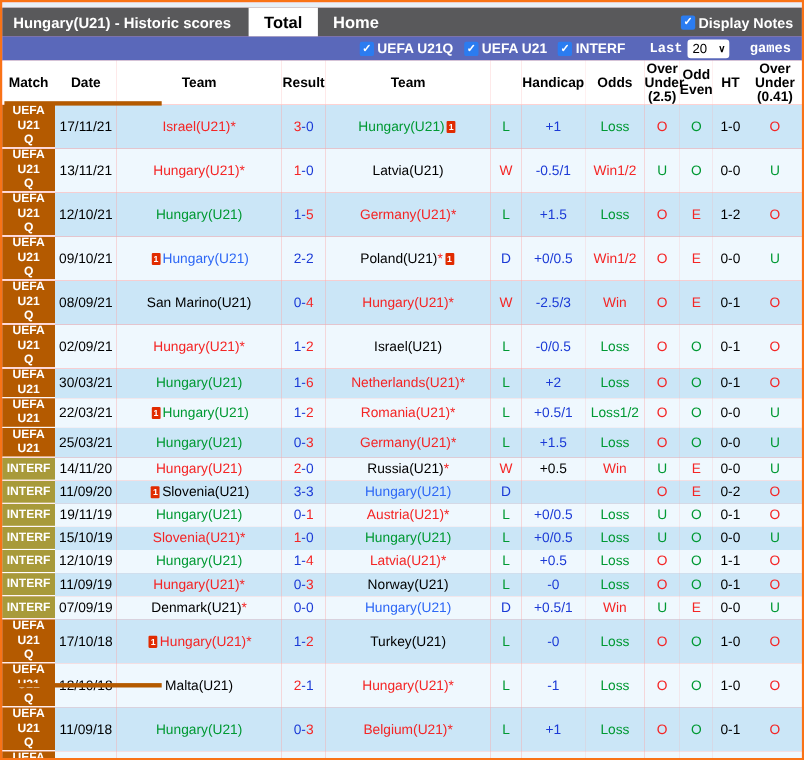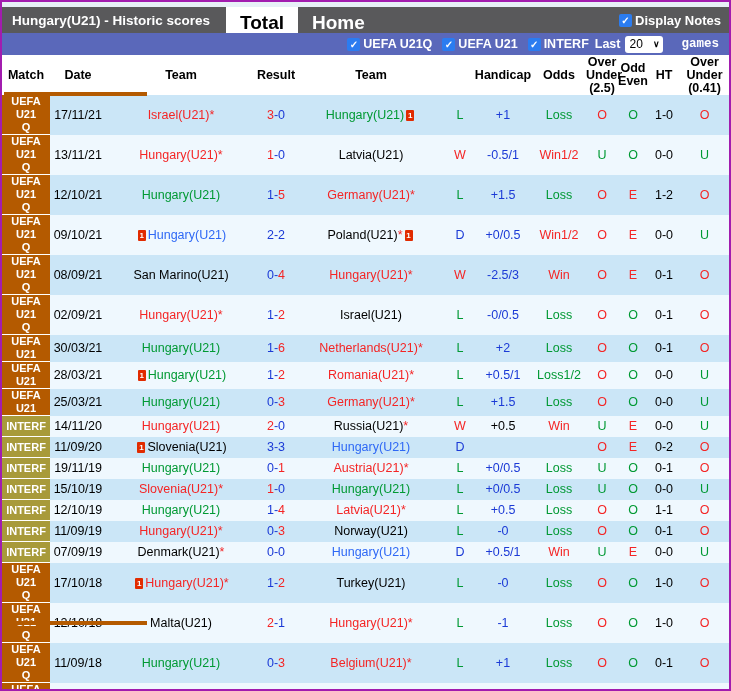--- a/index.html
+++ b/index.html
@@ -1,34 +1,34 @@
 <!DOCTYPE html>
 <html><head>
 <meta charset="utf-8">
 <style>
   * { margin:0; padding:0; box-sizing:border-box; }
   html,body { background:#dce9f3; }
   body { font-family:"Liberation Sans", sans-serif; width:731px; }
-  .frame { position:relative; width:731px; height:691px; border:2px solid #a21caf; background:#fca5a5; overflow:hidden; }
+  .frame { position:relative; width:731px; height:691px; border:2px solid #f97316; background:#fca5a5; overflow:hidden; }
   .top-strip { height:5px; background:#e7f0f7; }
 
   
   .title-bar { height:26px; background:#59595b; display:flex; align-items:center; color:#fff; }
   .page-title { font-size:13.5px; font-weight:bold; padding-left:10px; }
   .tabs { display:flex; height:26px; margin-left:16px; }
-  .tab { font-size:19px; font-weight:bold; padding:5px 14px 16px 14px; height:26px; cursor:pointer; }
+  .tab { font-size:15px; font-weight:bold; padding:5px 14px 16px 14px; height:26px; cursor:pointer; }
   .tab.active { background:#fff; color:#000; }
   .tab.link { color:#fff; }
   .title-right { margin-left:auto; display:flex; align-items:center; padding-right:8px; font-size:13px; font-weight:bold; }
 
   
   .filter-bar { height:22px; background:#5a68ba; display:flex; align-items:center; justify-content:flex-end; color:#fff; font-size:12.5px; font-weight:bold; padding-right:10px; }
   .filter-item { display:flex; align-items:center; margin-left:10px; }
   .checkbox { display:inline-block; width:13px; height:13px; background:#2b7cf0; color:#fff; font-size:10px; line-height:13px; text-align:center; border-radius:2px; margin-right:3px; font-weight:bold; }
-  .last-label { margin-left:6px; margin-right:5px; }
+  .last-label { margin-left:22px; margin-right:5px;font-family:Liberation Mono, monospace; }
   .select-box { display:inline-flex; align-items:center; justify-content:space-between; width:38px; height:17px; background:#fff; color:#000; font-size:12px; font-weight:normal; border-radius:3px; padding:0 4px; }
   .select-box .chev { font-size:9px; font-weight:bold; }
   .games-label { margin-left:18px;font-family:Liberation Mono, monospace; }
 
   
   table { border-collapse:collapse; table-layout:fixed; width:727px; }
   col.c-league{width:48px} col.c-date{width:56px} col.c-team1{width:150px} col.c-result{width:40px}
   col.c-team2{width:150px} col.c-wdl{width:28px} col.c-hc{width:58px} col.c-od{width:54px}
   col.c-ou{width:32px} col.c-oe{width:30px} col.c-ht{width:32px} col.c-ou2{width:49px}
   thead th { height:40px; font-size:12.5px; line-height:13px; font-weight:bold; color:#000; text-align:center; vertical-align:middle; background:#fff; padding:0; }
@@ -213,21 +213,21 @@
           <td><span class="c-g">L</span></td>
           <td><span class="c-b">+2</span></td>
           <td><span class="c-g">Loss</span></td>
           <td><span class="c-r">O</span></td>
           <td><span class="c-g">O</span></td>
           <td><span class="c-k">0-1</span></td>
           <td><span class="c-r">O</span></td>
         </tr>
         <tr class="short alt-light">
           <td class="league uefa">UEFA U21</td>
-          <td>28/03/21</td>
+          <td>22/03/21</td>
           <td><span class="card">1</span><span class="c-g">Hungary(U21)</span></td>
           <td><span class="c-b">1</span><span class="c-b">-</span><span class="c-r">2</span></td>
           <td><span class="c-r">Romania(U21)</span><span class="c-r">*</span></td>
           <td><span class="c-g">L</span></td>
           <td><span class="c-b">+0.5/1</span></td>
           <td><span class="c-g">Loss1/2</span></td>
           <td><span class="c-r">O</span></td>
           <td><span class="c-g">O</span></td>
           <td><span class="c-k">0-0</span></td>
           <td><span class="c-g">U</span></td>

